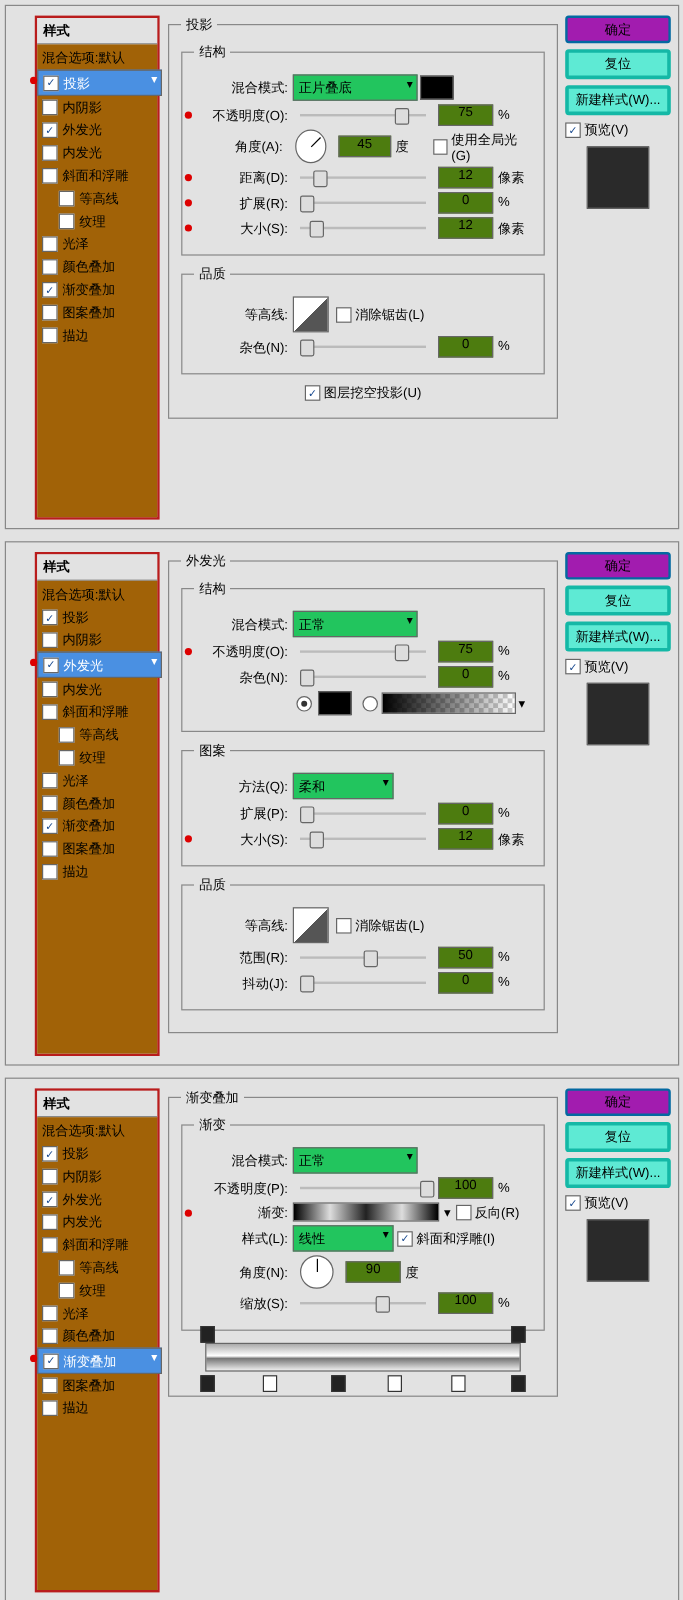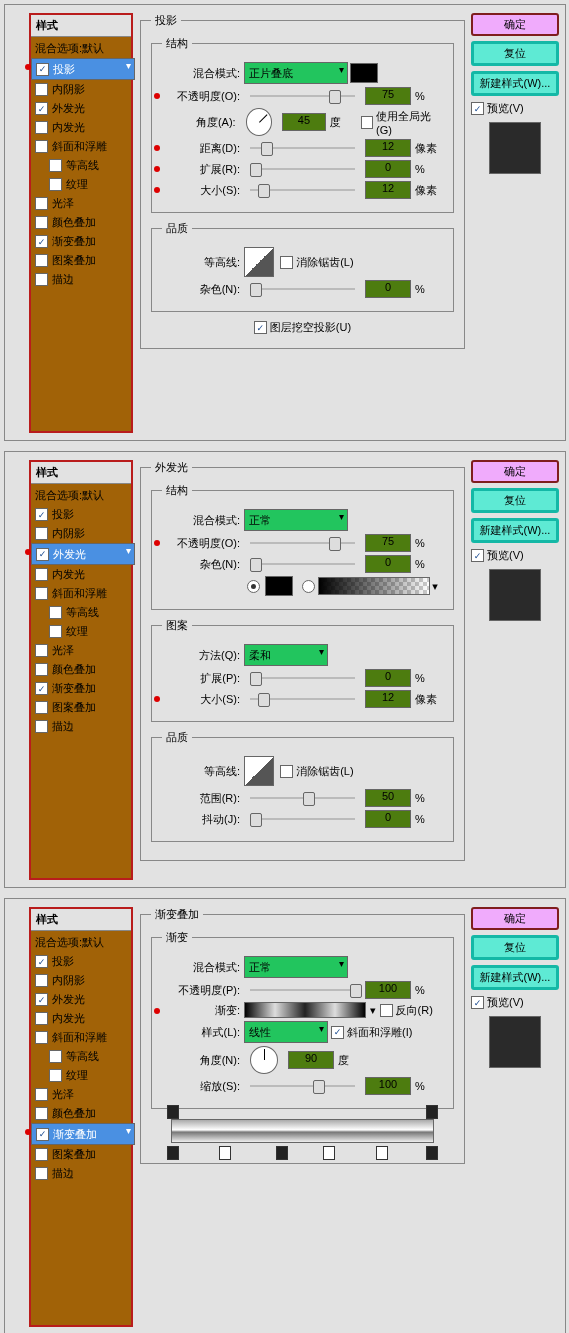--- a/index.html
+++ b/index.html
@@ -25,21 +25,21 @@
 .sld::before{content:"";position:absolute;left:0;right:0;top:6px;height:2px;background:#bbb}
 .sld-th{position:absolute;top:1px;width:10px;height:12px;background:#ddd;border:1px solid #666;border-radius:2px}
 .num{width:44px;height:16px;border:1px solid #666;background:#4d7c0f;text-align:center;margin:0 4px}
 .unit{min-width:28px}
 .cb2{width:11px;height:11px;border:1px solid #666;background:#fff;margin-right:3px;display:inline-flex;align-items:center;justify-content:center;font-size:9px;color:#15468d}
 .dial{width:26px;height:26px;border:1px solid #666;border-radius:50%;margin:0 6px;position:relative;background:#fff}
 .dial::after{content:"";position:absolute;left:50%;top:50%;width:11px;height:1px;background:#000;transform-origin:0 0;transform:rotate(-45deg)}
 .cnt{width:28px;height:28px;border:1px solid #666;background:linear-gradient(135deg,#fff 50%,#555 50%)}
 .rt{position:absolute;right:6px;top:8px;width:88px}
 .btn{border:3px solid #14b8a6;background:#5eead4;text-align:center;padding:2px 0;margin-bottom:5px;border-radius:3px}
-.btn.ok{border:2px solid #7f1d1d;background:#f0abfc}
+.btn.ok{border:2px solid #0369a1;background:#a21caf}
 .prev{width:50px;height:50px;margin:6px auto;background:#2a2a2a;border:1px solid #666;position:relative}
 .prev::after{content:"";position:absolute;inset:-9px;background:radial-gradient(circle,#fff0 55%,#0002 90%);z-index:-1}
 .cg{width:30px;height:16px;border:1px solid #666;background:linear-gradient(90deg,#000 0%,#ccc 50%,#222 100%)}
 .cg2{width:120px;height:14px;border:1px solid #666;background:linear-gradient(90deg,#000 0%,#ddd 25%,#222 50%,#ddd 75%,#000 100%)}
 .grbar{height:22px;border:1px solid #666;background:linear-gradient(180deg,#aaa 0%,#fff 45%,#777 55%,#eee 100%);margin:10px 20px;position:relative}
 .stop{position:absolute;width:10px;height:12px;border:1px solid #333;top:26px}
 .tstop{position:absolute;width:10px;height:12px;border:1px solid #333;top:-15px;background:#222}
 .rdc{width:11px;height:11px;border:1px solid #666;border-radius:50%;background:#fff;margin:0 3px;display:inline-flex;align-items:center;justify-content:center}
 .rdc.on::after{content:"";width:5px;height:5px;background:#333;border-radius:50%}
 .ck{background-image:repeating-conic-gradient(#ccc 0 25%,#fff 0 50%);background-size:8px 8px}

